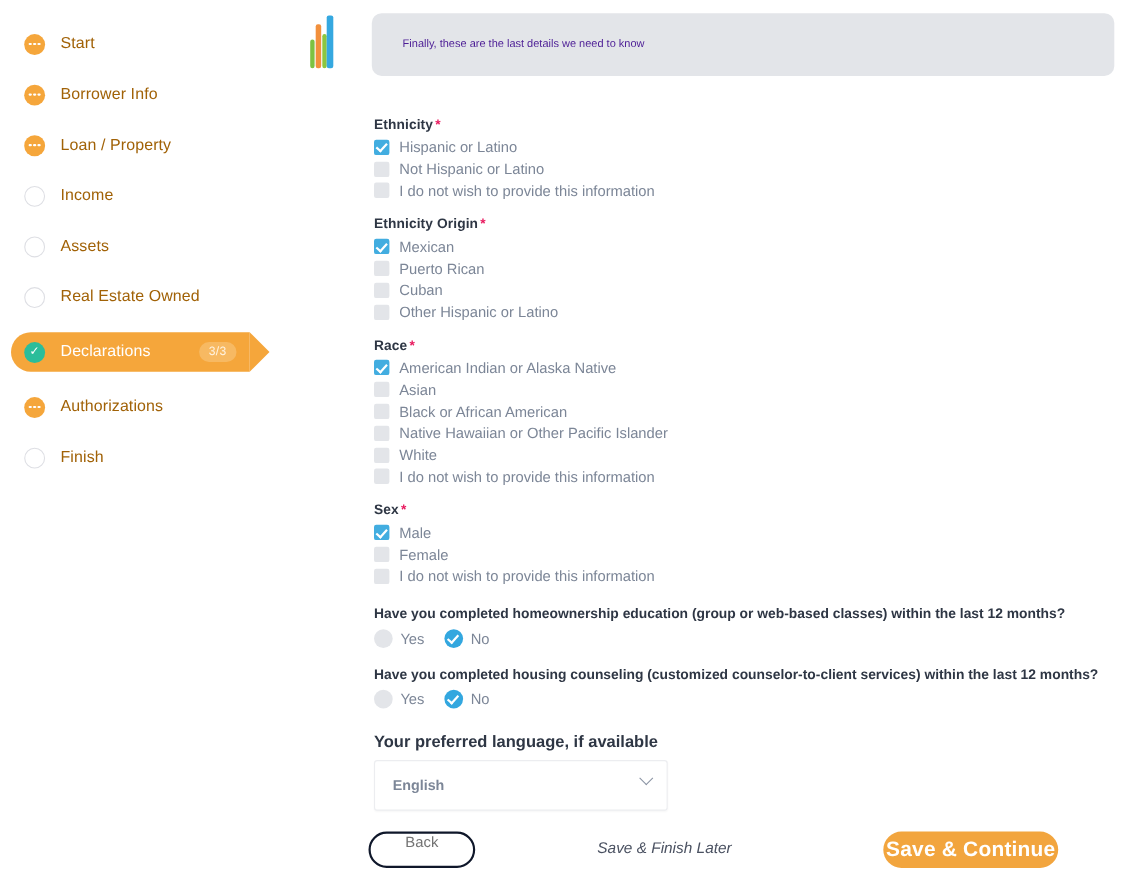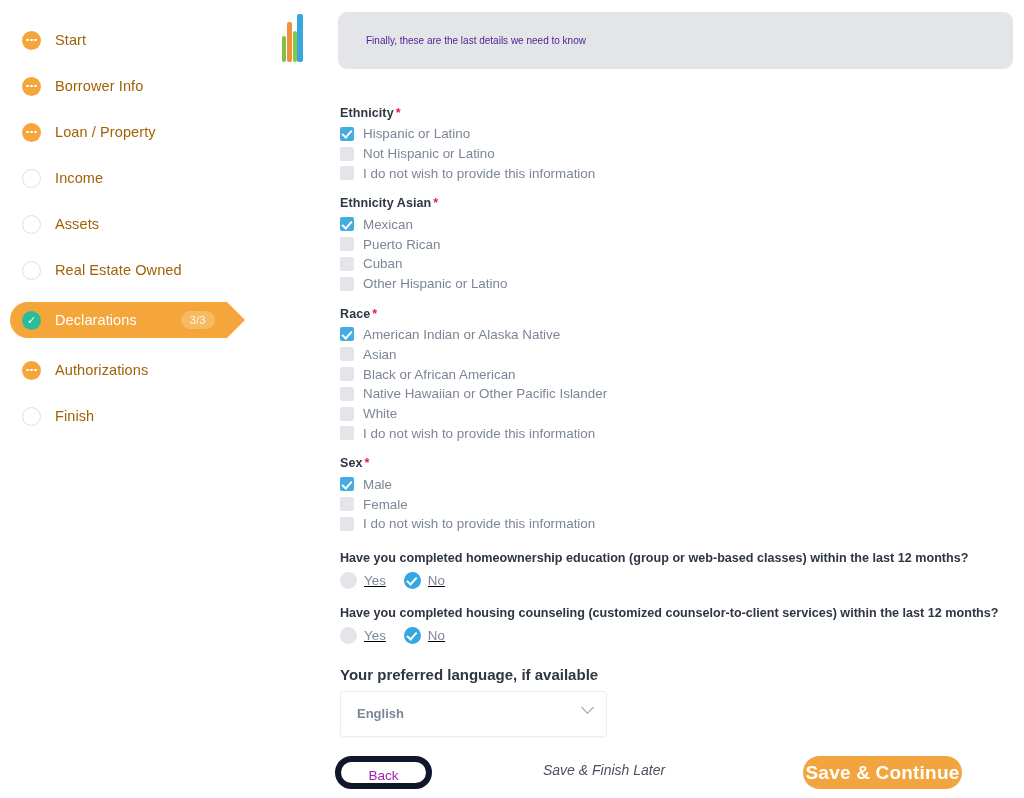--- a/index.html
+++ b/index.html
@@ -96,21 +96,21 @@
     transform: rotate(42deg);
   }
   .opt-label { font-size: 13.4px; color: #7C8697; }
 
   
   .question { margin-top: 17px; }
   .q-text {
     font-size: 12.6px; font-weight: bold; color: #2E3644; margin-bottom: 7px;
   }
   .radios { display: flex; align-items: center; gap: 8px; }
-  .radio-wrap { display: flex; align-items: center; cursor: pointer; margin-right: 10px; text-decoration: underline; }
+  .radio-wrap { display: flex; align-items: center; cursor: pointer; margin-right: 10px; }
   .rb {
     width: 17px; height: 17px; border-radius: 50%; background: #E3E5E9;
     flex: 0 0 17px; margin-right: 7px; position: relative;
   }
   .rb.on { background: #33A7DF; }
   .rb.on::after {
     content: ""; position: absolute; left: 5.3px; top: 3.6px;
     width: 4px; height: 7.5px; border: solid #fff; border-width: 0 2px 2px 0;
     transform: rotate(42deg);
   }
@@ -132,23 +132,23 @@
     position: absolute; right: 14px; top: 11px; width: 9px; height: 9px;
     border: solid #8A93A3; border-width: 0 1.6px 1.6px 0; transform: rotate(45deg);
   }
 
   
   .footer {
     position: absolute; left: 335px; top: 756px; width: 630px; height: 33px;
   }
   .btn-back {
     position: absolute; left: 0; top: 0; width: 97px; height: 33px;
-    border: 6px solid #0f172a; border-radius: 17px; background: #fff;
-    display: flex; align-items: flex-end; justify-content: center;
-    font-size: 13.5px; color: #a21caf; cursor: pointer;
+    border: 2px solid #0f172a; border-radius: 17px; background: #fff;
+    display: flex; align-items: flex-start; justify-content: center;
+    font-size: 13.5px; color: #737373; cursor: pointer;
   }
   .link-later {
     position: absolute; left: 208px; top: 6px;
     font-size: 14px; font-style: italic; color: #4A5161; cursor: pointer;
   }
   .btn-continue {
     position: absolute; left: 468px; top: 0; width: 159px; height: 33px;
     background: #F2A53E; border-radius: 17px;
     display: flex; align-items: center; justify-content: center;
     font-size: 19px; font-weight: bold; color: #fff; cursor: pointer;
@@ -245,21 +245,21 @@
         <div class="opt-row">
           <span class="cb"></span>
           <span class="opt-label">Not Hispanic or Latino</span>
         </div>
         <div class="opt-row">
           <span class="cb"></span>
           <span class="opt-label">I do not wish to provide this information</span>
         </div>
       </div>
       <div class="group">
-        <div class="group-title"><span>Ethnicity Asian</span><span class="req">*</span></div>
+        <div class="group-title"><span>Ethnicity Origin</span><span class="req">*</span></div>
         <div class="opt-row">
           <span class="cb on"></span>
           <span class="opt-label">Mexican</span>
         </div>
         <div class="opt-row">
           <span class="cb"></span>
           <span class="opt-label">Puerto Rican</span>
         </div>
         <div class="opt-row">
           <span class="cb"></span>

